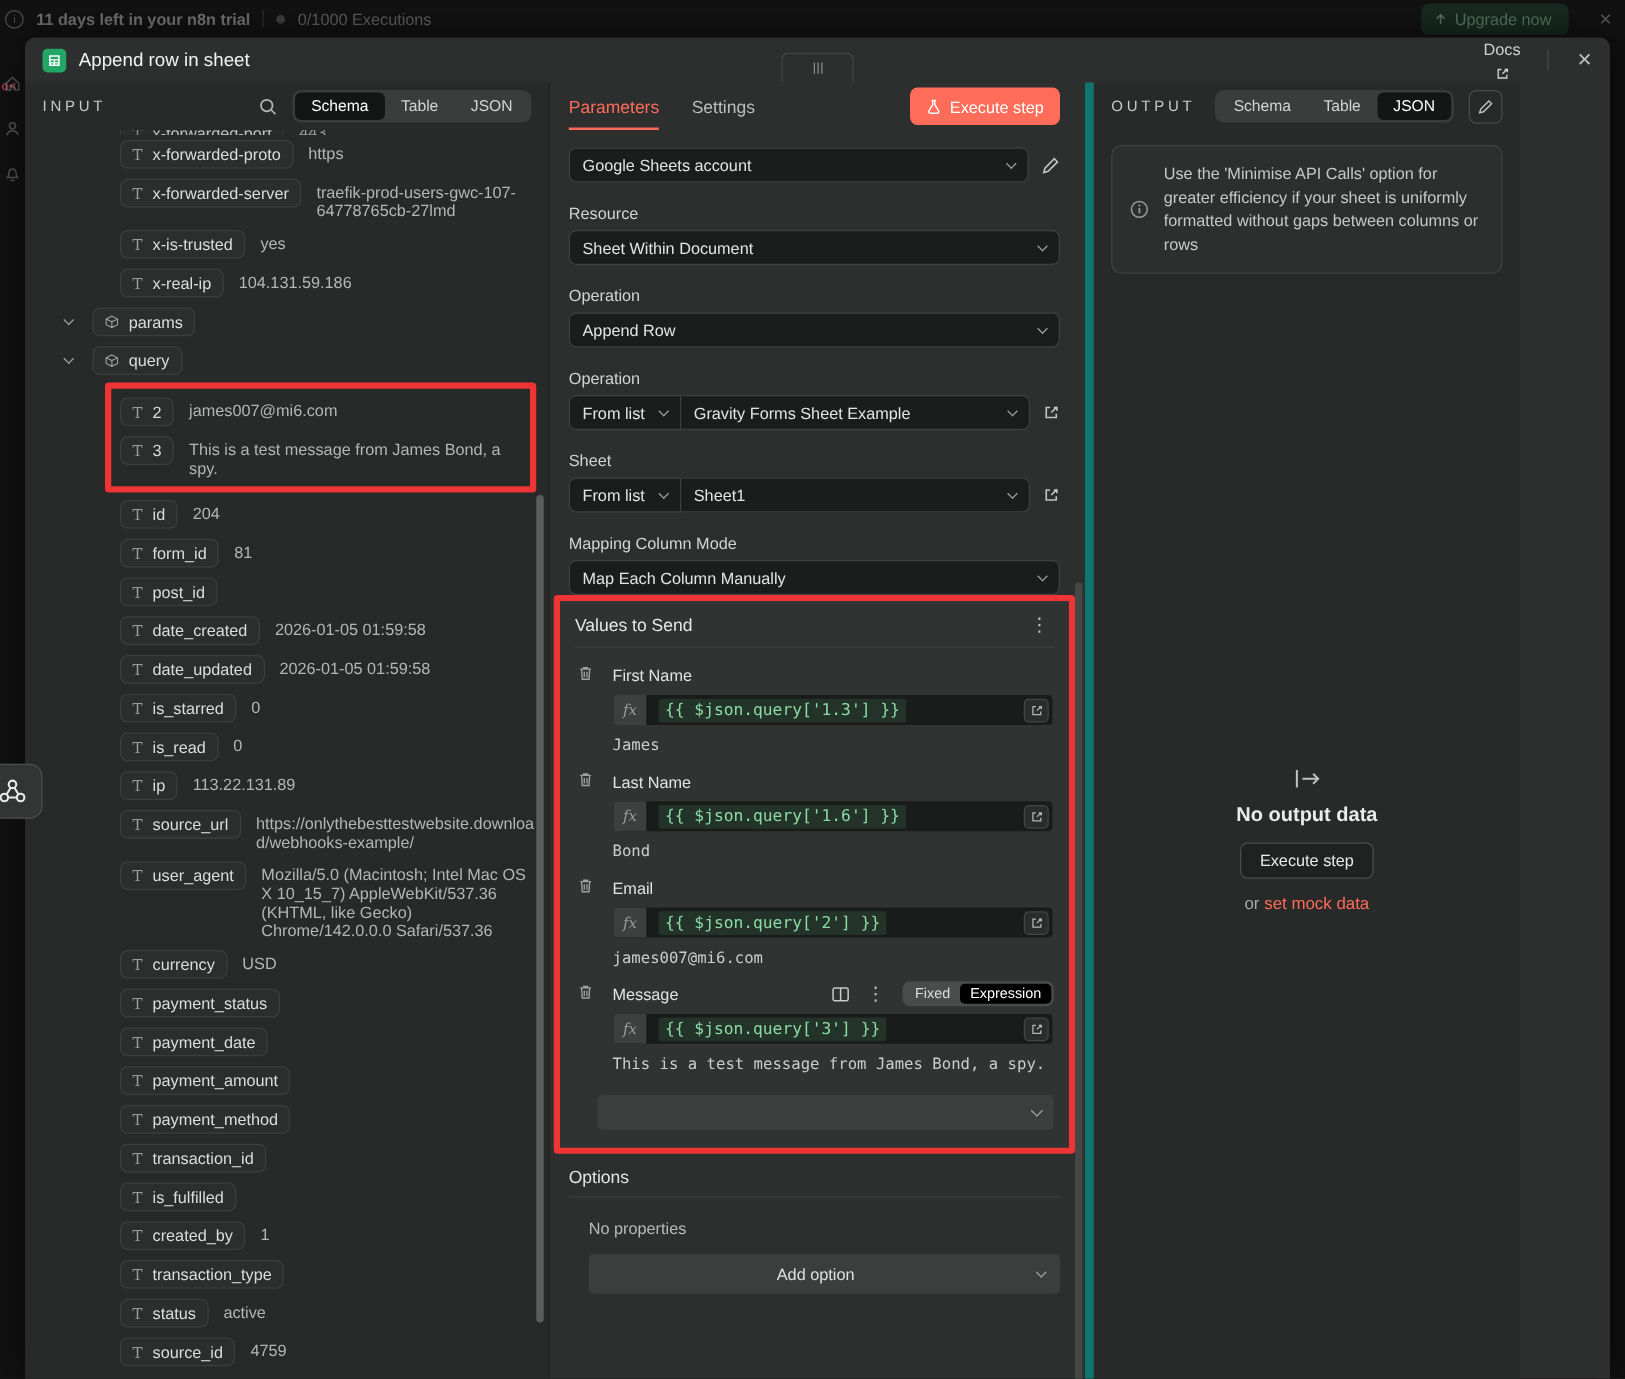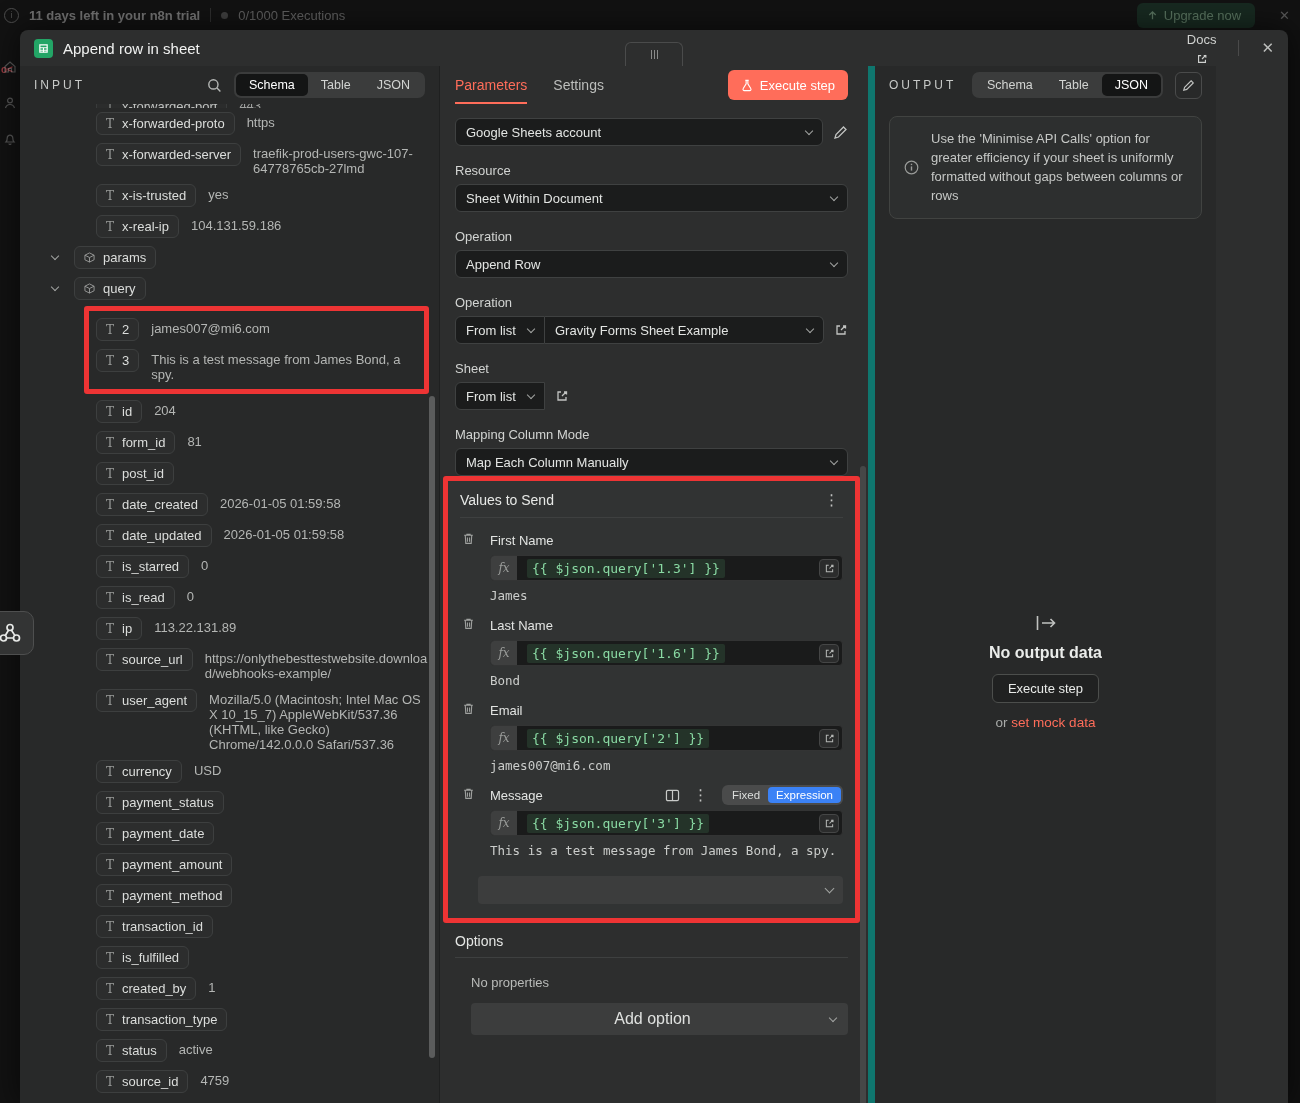--- a/index.html
+++ b/index.html
@@ -87,32 +87,32 @@
   .v-title { font-size:14px; color:#e7e9e7; flex:1; }
   .kebab { color:#c0c2c0; font-size:15px; letter-spacing:1px; cursor:pointer; padding:0 3px; }
   .v-div { height:1px; background:#3e4040; margin:8px 0 2px; }
   .v-field { margin-top:13px; position:relative; padding-left:30px; }
   .trash { position:absolute; left:2px; top:1px; cursor:pointer; display:flex; }
   .v-label-row { display:flex; align-items:center; height:18px; }
   .v-label { font-size:13px; color:#e2e4e2; flex:1; }
   .hover-ctl { display:flex; align-items:center; gap:10px; }
   .toggle { display:flex; background:#4a4b4b; border-radius:6px; padding:2px; }
   .toggle .tseg { font-size:11.5px; padding:2px 8px; color:#dcdedc; border-radius:4px; cursor:pointer; }
-  .toggle .tseg.active { background:#3b82f6; color:#fff; }
+  .toggle .tseg.active { background:#000000; color:#fff; }
   .expr { margin-top:6px; height:26px; background:#1a1b1b; border:1px solid #333434; border-radius:4px; display:flex; align-items:stretch; position:relative; overflow:hidden; }
   .fx { width:26px; background:#3e3f3f; color:#9a9c9a; font-family:"DejaVu Serif", serif; font-style:italic; font-size:12px; display:flex; align-items:center; justify-content:center; flex:0 0 auto; }
   .expr-text { font-family:"DejaVu Sans Mono", monospace; font-size:13px; color:#8adba4; background:#243329; align-self:center; margin-left:10px; padding:2px 5px; border-radius:2px; white-space:nowrap; }
   .expand-btn { position:absolute; right:3px; top:3px; width:20px; height:19px; background:#2b2c2c; border:1px solid #454646; border-radius:4px; display:flex; align-items:center; justify-content:center; cursor:pointer; }
   .v-result { margin-top:7px; font-family:"DejaVu Sans Mono", monospace; font-size:12.5px; color:#cbcdcb; }
   .empty-select { margin:18px 0 0 18px; height:28px; background:#3c3d3d; border:none; border-radius:4px; display:flex; align-items:center; padding:0 10px; cursor:pointer; }
   .empty-select .sv { flex:1; }
   
   .opt-title { font-size:14px; color:#e4e6e4; margin-top:10px; padding-bottom:8px; border-bottom:1px solid #3e4040; }
   .no-props { font-size:13px; color:#b9bbb9; margin:17px 0 0 16px; }
-  .add-option { margin:13px 0 0 16px; height:28px; background:#3c3d3d; border-radius:4px; display:flex; align-items:center; padding:16px 12px; font-size:16px; color:#dfe1df; cursor:pointer; }
+  .add-option { margin:13px 0 0 16px; height:28px; background:#3c3d3d; border-radius:4px; display:flex; align-items:center; padding:16px 12px; font-size:13px; color:#dfe1df; cursor:pointer; }
   .add-option .sv { flex:1; text-align:center; }
   
   .edit-btn { width:27px; height:27px; border:1px solid #4a4b4b; border-radius:6px; background:transparent; display:flex; align-items:center; justify-content:center; cursor:pointer; }
   .notice { margin:12px 14px 0; border:1px solid #414341; background:#2d2f2f; border-radius:8px; padding:13px 14px; display:flex; gap:12px; align-items:center; }
   .notice-icon { flex:0 0 auto; display:flex; }
   .notice-text { font-size:13px; color:#c6c8c6; line-height:1.45; }
   .empty-state { position:absolute; left:0; right:0; top:548px; display:flex; flex-direction:column; align-items:center; gap:12px; }
   .no-out { font-size:16px; font-weight:700; color:#eaecea; }
   .exec-dark { background:#202121; border:1px solid #4c4e4c; border-radius:6px; color:#e8eae8; font-size:13px; padding:6px 15px; cursor:pointer; }
   .mock-line { font-size:13.5px; color:#a9aba9; }
@@ -507,20 +507,26 @@
 
         <div class="f-block">
           <div class="f-label">Sheet</div>
           <div class="sel-row">
             <div class="select mini">
               <span class="sv">From list</span>
               <span class="sel-chev">
                   <span class="chev"></span>
                 </span>
             </div>
+            <div class="select main">
+              <span class="sv">Sheet1</span>
+              <span class="sel-chev">
+                  <span class="chev"></span>
+                </span>
+            </div>
             <span class="icon-after">
               <svg width="14" height="14" viewBox="0 0 14 14">
                   <path d="M6 3H3v8h8V8M9 3h2.5V5.5M11.5 2.5L7 7" fill="none" stroke="#c2c4c2" stroke-width="1.3"></path>
                 </svg>
             </span>
           </div>
         </div>
 
         <div class="f-block" style="margin-bottom:0;">
           <div class="f-label">Mapping Column Mode</div>

